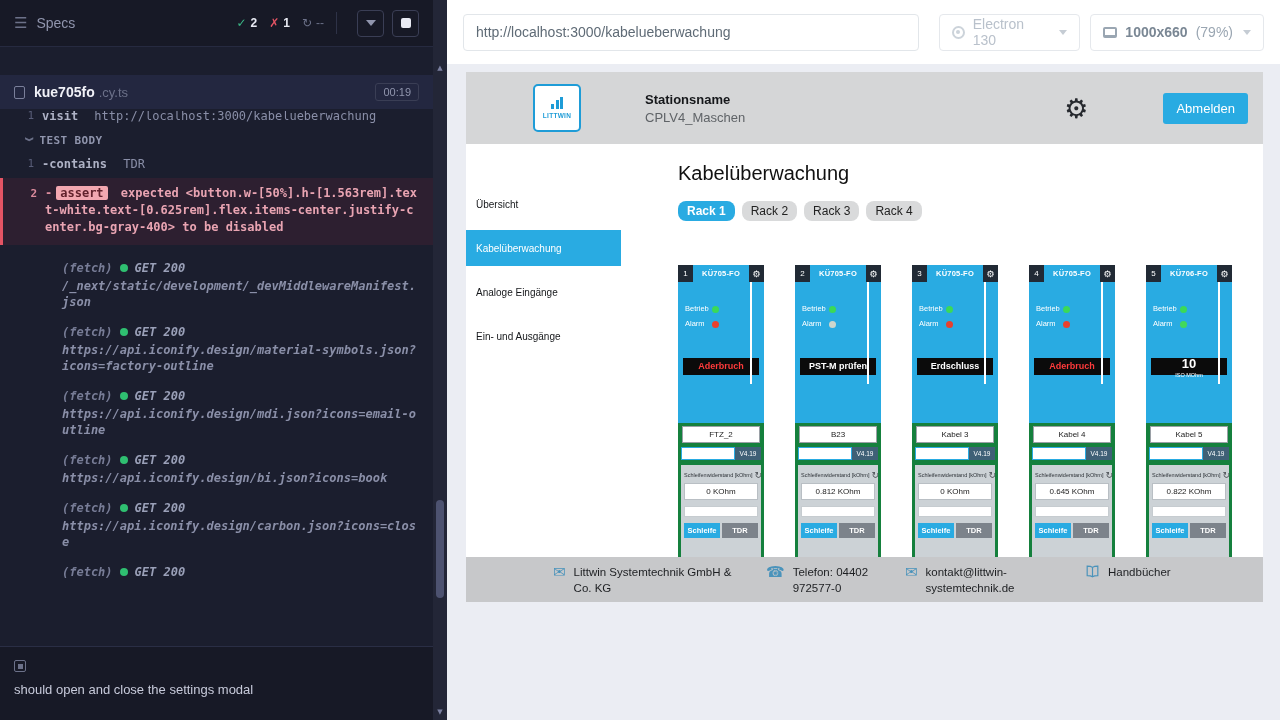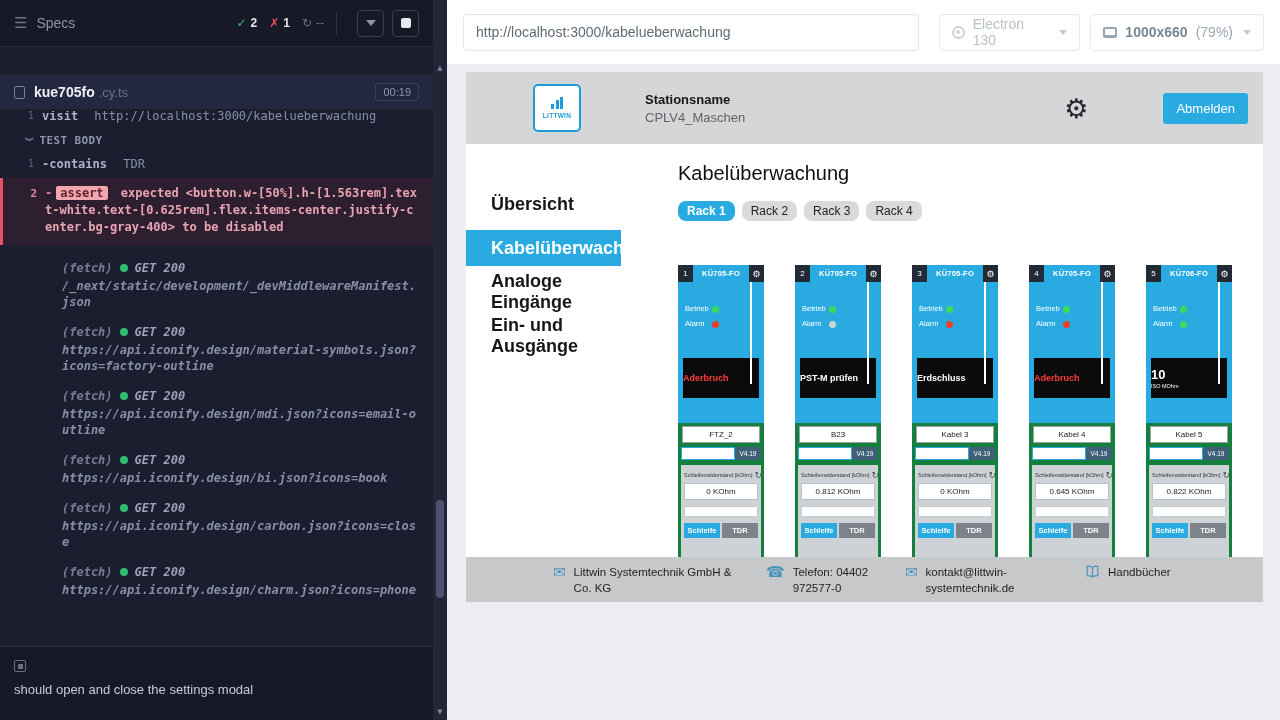--- a/index.html
+++ b/index.html
@@ -84,41 +84,41 @@
   .lb1 { height:5px; } .lb2 { height:9px; } .lb3 { height:12px; }
   .logo-text { font-size:6.5px; font-weight:bold; color:#1e9cd7; letter-spacing:.3px; }
   .station { margin-left:64px; }
   .station-label { font-size:13px; font-weight:bold; color:#15171a; }
   .station-value { font-size:13px; color:#5f6367; margin-top:3px; }
   .hdr-gear { margin-left:auto; font-size:27px; color:#26292e; line-height:1; font-family:"DejaVu Sans", sans-serif; }
   .logout-btn { margin-left:75px; margin-right:15px; background:#29abe2; color:#fff; border:none; font-size:13px; padding:8px 13px; border-radius:3px; font-family:"Liberation Sans", sans-serif; }
 
   .app-body { display:flex; height:413px; }
   .nav { width:155px; padding-top:38px; }
-  .nav-item { height:44px; display:flex; align-items:center; padding-left:25px; font-size:18px; font-weight:bold; color:#15171a; }
+  .nav-item { height:44px; display:flex; align-items:center; padding-left:10px; font-size:10px; font-weight:normal; color:#15171a; }
   .nav-item.active { background:#29abe2; color:#fff; height:36px; margin:4px 0; }
 
   .main { flex:1; padding:18px 0 0 57px; }
   .app-title { font-size:20px; font-weight:500; color:#111; margin-bottom:16px; }
   .racks { display:flex; gap:7px; }
   .rack { padding:3px 9px; font-size:12px; background:#d9dadb; color:#222; border-radius:8px; }
   .rack.active { background:#29abe2; color:#fff; font-weight:bold; }
 
   .cards { display:flex; gap:31px; margin-top:44px; }
   .card { width:86px; height:292px; background:#29abe2; position:relative; overflow:hidden; }
   .card-head { height:17px; display:flex; align-items:stretch; }
   .c-num { width:15px; background:#212a35; color:#fff; font-size:8px; display:flex; align-items:center; justify-content:center; }
   .c-model { flex:1; color:#fff; font-size:7.5px; font-weight:bold; display:flex; align-items:center; justify-content:center; letter-spacing:.2px; }
   .c-gear { width:15px; background:#212a35; color:#fff; font-size:9px; display:flex; align-items:center; justify-content:center; font-family:"DejaVu Sans", sans-serif; }
   .c-line { position:absolute; right:12px; top:17px; width:2px; height:102px; background:#fff; }
   .c-leds { margin-top:22px; padding-left:7px; }
   .led-row { display:flex; align-items:flex-end; gap:1px; margin-bottom:6px; }
   .led-label { color:#fff; font-size:7.5px; width:26px; }
   .led { width:7px; height:7px; border-radius:50%; background:#3bd957; }
-  .c-status { margin:30px 5px 8px; height:40px; background:#0b0b0b; display:flex; flex-direction:column; justify-content:center; }
+  .c-status { margin:30px 5px 8px; height:17px; background:#0b0b0b; display:flex; flex-direction:column; align-items:center; justify-content:center; }
   .status-main { font-size:9px; font-weight:bold; color:#fff; }
   .c-status.big .status-main { font-size:13px; }
   .status-sub { font-size:5.5px; color:#fff; margin-top:1px; }
   .c-bottom { position:absolute; left:0; right:0; top:158px; bottom:0; background:#15803d; padding:3px 3px 0; display:flex; flex-direction:column; }
   .c-cable { height:17px; background:#fff; border:1px solid #9aa0a6; font-size:8px; color:#222; display:flex; align-items:center; justify-content:center; margin:0 1px; }
   .c-verrow { margin-top:4px; height:13px; display:flex; align-items:stretch; background:#29abe2; }
   .c-verbox { flex:1; background:#fff; margin:1px; }
   .c-ver { width:26px; background:#3f6076; color:#fff; font-size:6.5px; display:flex; align-items:center; justify-content:center; }
   .c-panel { margin-top:5px; background:#ccd2d6; padding:5px 3px 0; flex:1; }
   .c-reslabel { display:flex; justify-content:space-between; align-items:center; font-size:5.5px; color:#2e3338; white-space:nowrap; }
@@ -242,21 +242,20 @@
           <span class="fetch-status"><span>GET</span> <span>200</span></span>
         </div>
       <div class="fetch-url">https://api.iconify.design/carbon.json?icons=close</div>
     </div>
     <div class="fetch">
       <div class="fetch-head">
           <span class="fetch-tag">(fetch)</span>
           <span class="green-dot"></span>
           <span class="fetch-status"><span>GET</span> <span>200</span></span>
         </div>
-      <div class="fetch-url">https://api.iconify.design/charm.json?icons=phone</div>
     </div>
   </div>
 
   <div class="cy-bottom">
     <span class="test-icon">
         <i></i>
       </span>
     <span>should open and close the settings modal</span>
   </div>
 </aside>

